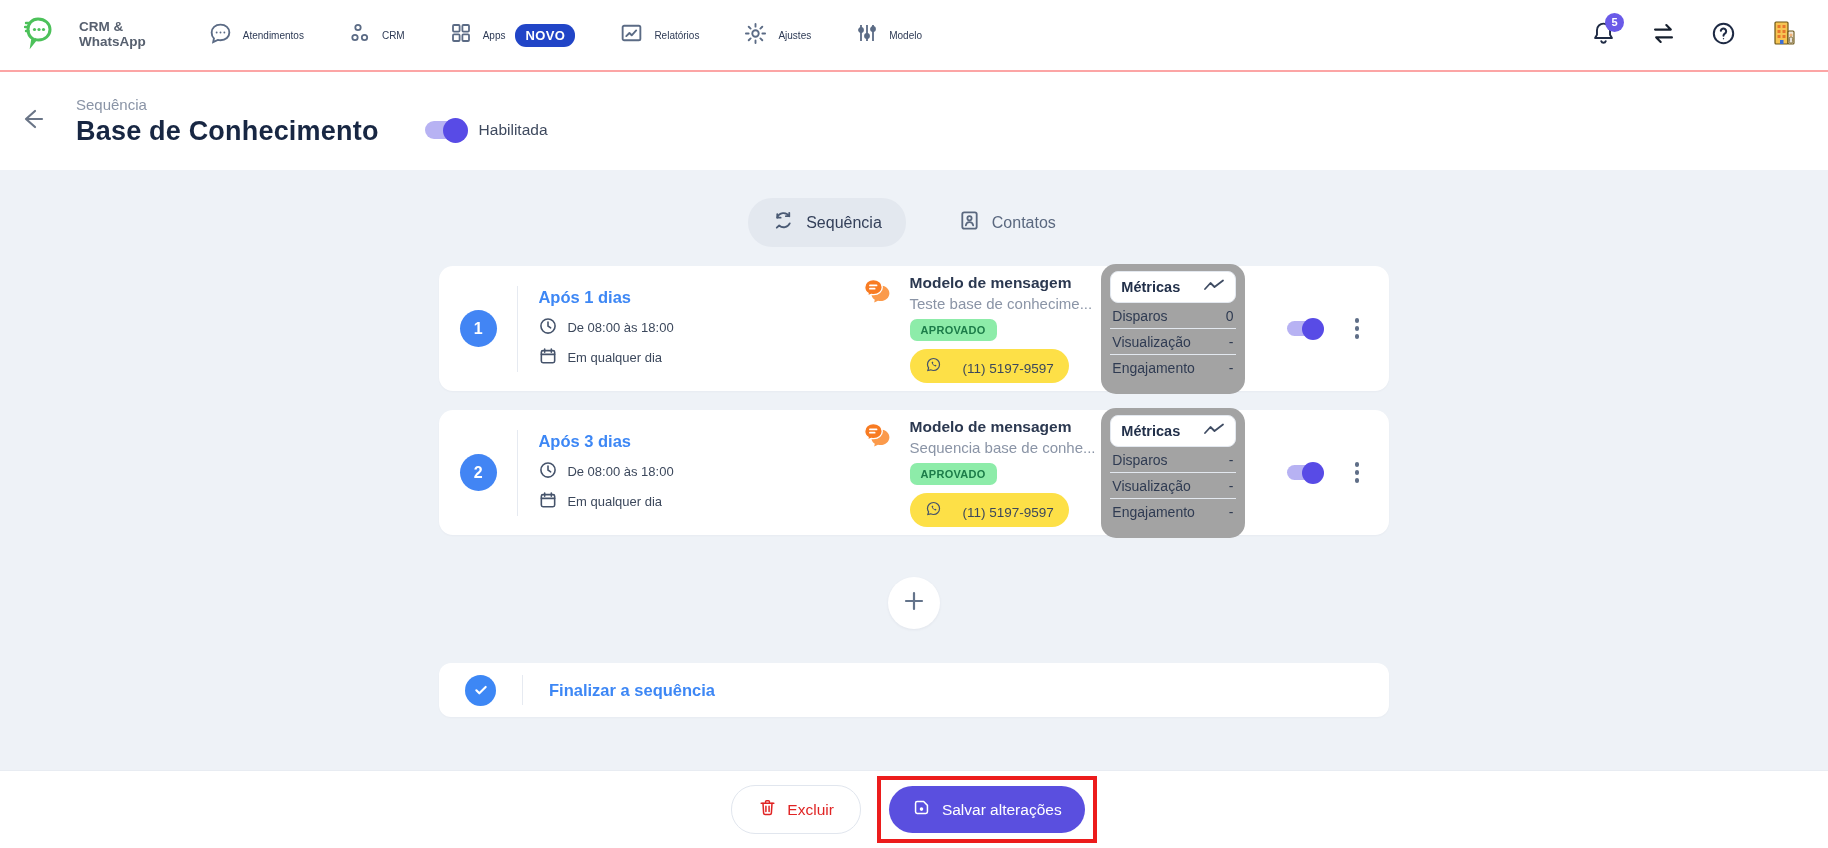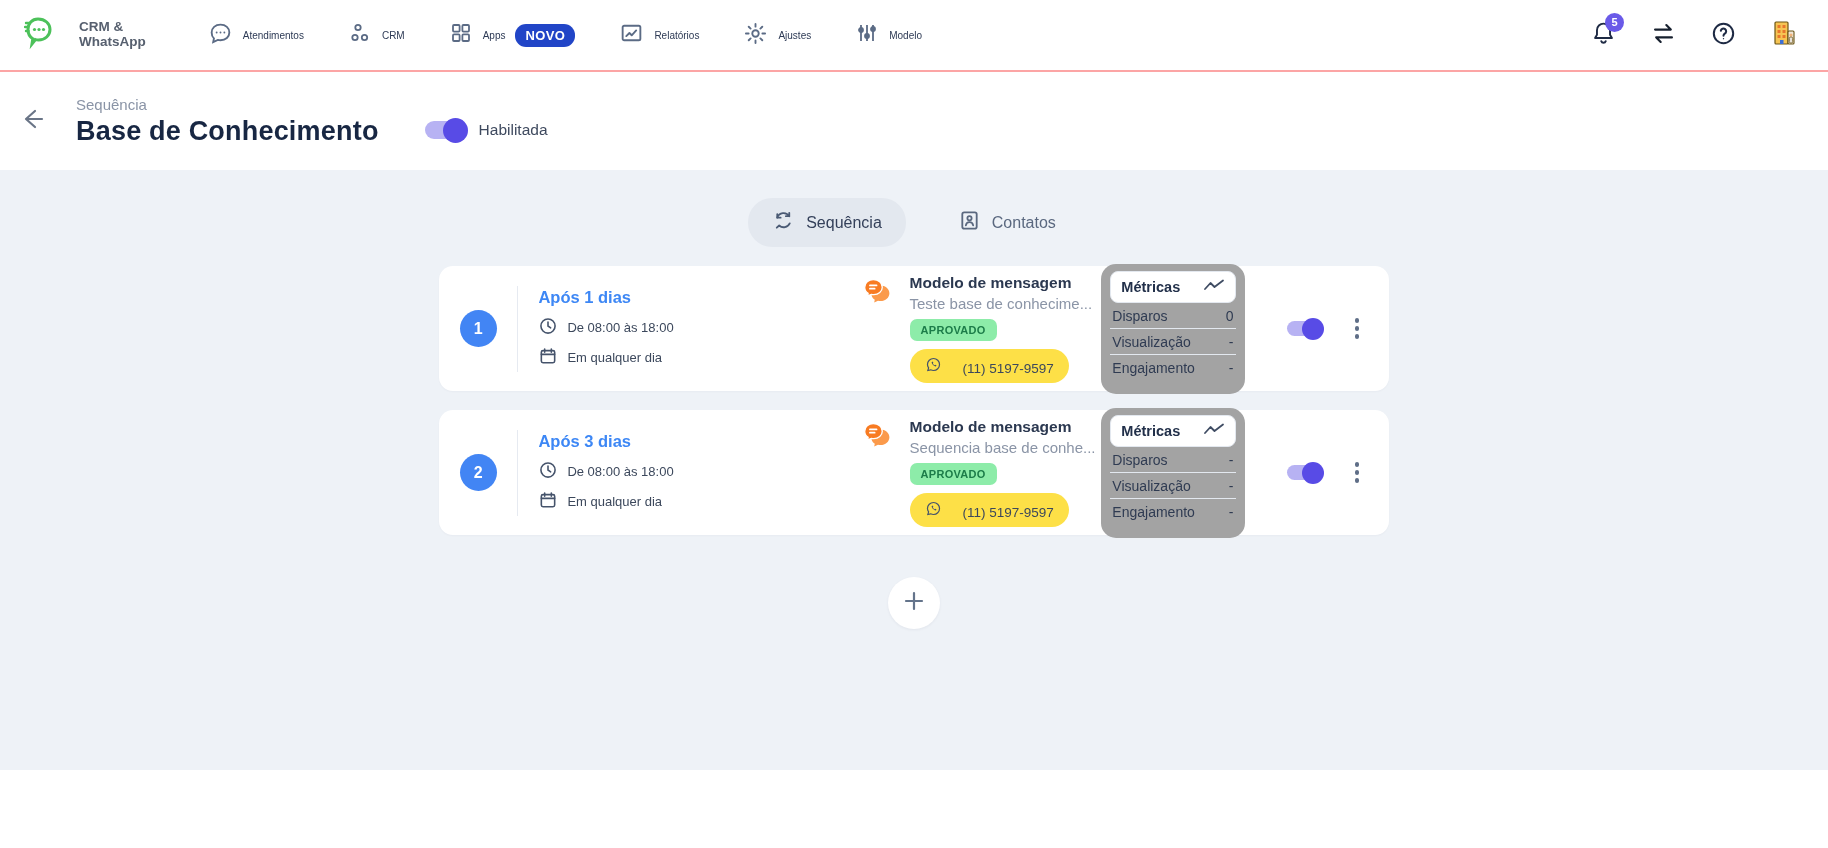--- a/index.html
+++ b/index.html
@@ -422,17 +422,49 @@
     <div class="add-wrap">
       <div class="add-btn">
         <span>
           <svg width="24" height="24" viewBox="0 0 24 24" fill="none" stroke="#64748b" stroke-width="2.2" stroke-linecap="round">
               <path d="M12 4v16M4 12h16"></path>
             </svg>
         </span>
       </div>
     </div>
 
+    <div class="finalize-card">
+      <div class="check-circle">
+        <svg width="16" height="16" viewBox="0 0 24 24" fill="none" stroke="#fff" stroke-width="3.2" stroke-linecap="round" stroke-linejoin="round">
+            <path d="M5 12.5l4.5 4.5L19 7.5"></path>
+          </svg>
+      </div>
+      <div class="v-divider"></div>
+      <span class="finalize-label">Finalizar a sequência</span>
+    </div>
 
   </div>
 
+  <div class="footer">
+    <button class="delete-btn">
+      <span>
+        <svg width="19" height="19" viewBox="0 0 24 24" fill="none" stroke="#e02424" stroke-width="1.9" stroke-linecap="round" stroke-linejoin="round">
+          <path d="M4 6.5h16M9.5 6.5V4.8A1.3 1.3 0 0 1 10.8 3.5h2.4a1.3 1.3 0 0 1 1.3 1.3v1.7"></path>
+          <path d="M6.3 6.5l.8 12.6a1.9 1.9 0 0 0 1.9 1.8h6a1.9 1.9 0 0 0 1.9-1.8l.8-12.6"></path>
+          <path d="M10 10.5v6.5M14 10.5v6.5"></path>
+        </svg>
+      </span>
+      <span>Excluir</span>
+    </button>
+    <div class="annotation-box">
+      <button class="save-btn">
+        <span>
+          <svg width="19" height="19" viewBox="0 0 24 24" fill="none" stroke="#fff" stroke-width="1.9" stroke-linejoin="round">
+            <path d="M4.5 6.5a2 2 0 0 1 2-2h8.2l4.8 4.8v8.2a2 2 0 0 1-2 2h-11a2 2 0 0 1-2-2z"></path>
+            <circle cx="12" cy="14" r="2.3" fill="#fff" stroke="none"></circle>
+          </svg>
+        </span>
+        <span>Salvar alterações</span>
+      </button>
+    </div>
+  </div>
 
 </div>
 
 </body></html>

